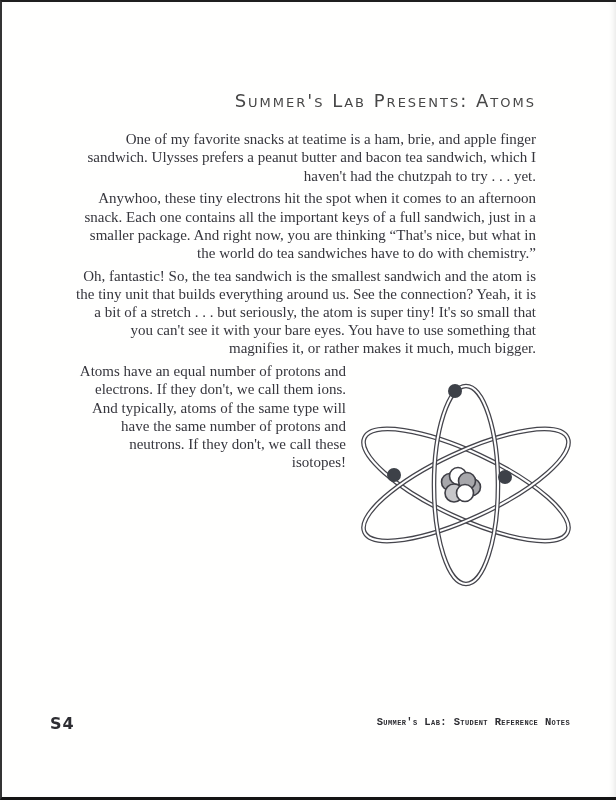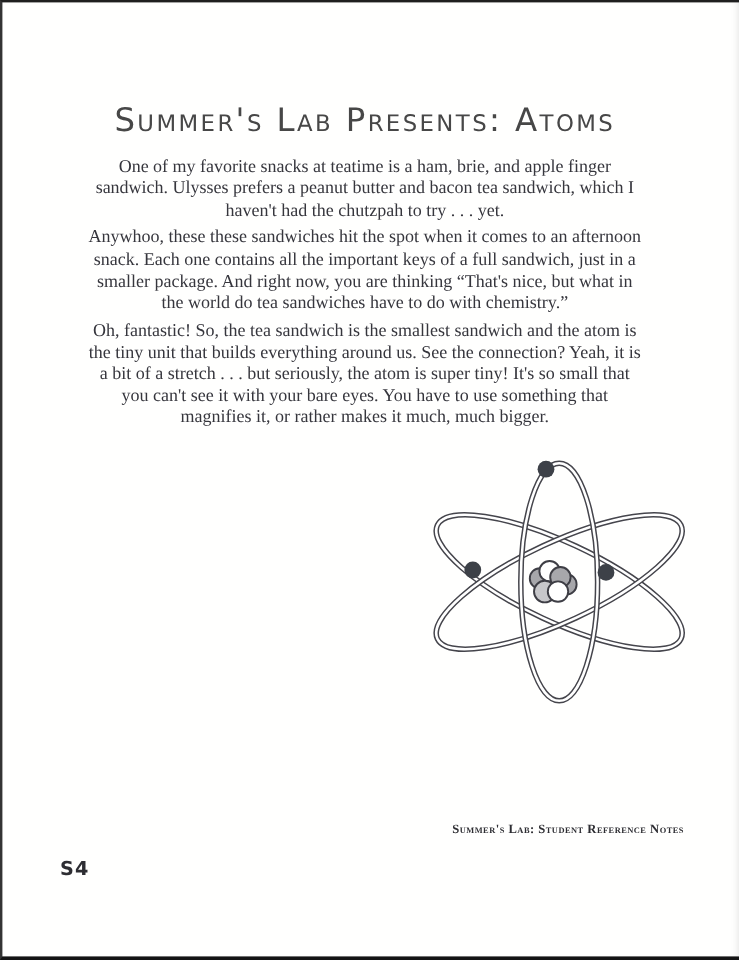--- a/index.html
+++ b/index.html
@@ -24,32 +24,32 @@
     position: absolute;
     left: 70px;
     top: 90px;
     width: 464px;
     font-size: 15px;
     line-height: 18.2px;
   }
 
   .doc-title {
     margin: 0 0 20px 0;
-    text-align: center;
+    text-align: right;
     font-family: "DejaVu Sans", sans-serif;
     font-variant: small-caps;
     font-weight: 400;
-    font-size: 27px;
+    font-size: 18px;
     letter-spacing: 2px;
     color: #474747;
   }
 
   .content p {
     margin: 0 0 4.5px 0;
-    text-align: center;
+    text-align: right;
   }
 
   .atom-figure {
     float: right;
     width: 224px;
     height: 214px;
     margin: 16px -42px 0 8px;
   }
 
   .orbit-outer { fill: none; stroke: #45454c; stroke-width: 4.6; }
@@ -67,39 +67,39 @@
     font-family: "DejaVu Sans", sans-serif;
     font-weight: 700;
     font-size: 16px;
     letter-spacing: 1px;
     color: #2d2d32;
   }
 
   .footer-right {
     position: absolute;
     right: 46px;
-    top: 684px;
-    font-family: Liberation Serif, serif;
+    top: 714px;
+    font-family: Liberation Mono, monospace;
     font-variant: small-caps;
     font-weight: 700;
     font-size: 10.5px;
     letter-spacing: 0.4px;
     color: #2d2d32;
   }
 </style>
 </head>
 <body>
 
 <div class="page">
   <div class="content">
 
     <h1 class="doc-title">Summer's Lab Presents: Atoms</h1>
 
     <p>One of my favorite snacks at teatime is a ham, brie, and apple finger sandwich. Ulysses prefers a peanut butter and bacon tea sandwich, which I haven't had the chutzpah to try . . . yet.</p>
-    <p>Anywhoo, these these sandwiches hit the spot when it comes to an afternoon snack. Each one contains all the important keys of a full sandwich, just in a smaller package. And right now, you are thinking “That's nice, but what in the world do tea sandwiches have to do with chemistry.”</p>
+    <p>Anywhoo, these tiny electrons hit the spot when it comes to an afternoon snack. Each one contains all the important keys of a full sandwich, just in a smaller package. And right now, you are thinking “That's nice, but what in the world do tea sandwiches have to do with chemistry.”</p>
     <p>Oh, fantastic! So, the tea sandwich is the smallest sandwich and the atom is the tiny unit that builds everything around us. See the connection? Yeah, it is a bit of a stretch . . . but seriously, the atom is super tiny! It's so small that you can't see it with your bare eyes. You have to use something that magnifies it, or rather makes it much, much bigger.</p>
 
     <div class="atom-figure">
       <svg width="224" height="214" viewBox="0 0 224 214">
 
         <g transform="rotate(-65 112 107)">
           <ellipse class="orbit-outer" cx="112" cy="107" rx="33" ry="112"></ellipse>
           <ellipse class="orbit-inner" cx="112" cy="107" rx="33" ry="112"></ellipse>
         </g>
 
@@ -121,18 +121,19 @@
           <circle class="nucleon nucleon-gray" cx="96" cy="104" r="8.5"></circle>
           <circle class="nucleon nucleon-gray" cx="118" cy="109" r="8.5"></circle>
           <circle class="nucleon nucleon-white" cx="104" cy="98" r="8.5"></circle>
           <circle class="nucleon nucleon-gray" cx="113" cy="103" r="8.5"></circle>
           <circle class="nucleon nucleon-light" cx="100" cy="115" r="9"></circle>
           <circle class="nucleon nucleon-white" cx="111" cy="115" r="8.5"></circle>
         </g>
       </svg>
     </div>
 
+    <p>Atoms have an equal number of protons and electrons. If they don't, we call them ions. And typically, atoms of the same type will have the same number of protons and neutrons. If they don't, we call these isotopes!</p>
 
   </div>
 
   <div class="footer-left">S4</div>
   <div class="footer-right">Summer's Lab: Student Reference Notes</div>
 </div>
 
 </body></html>

